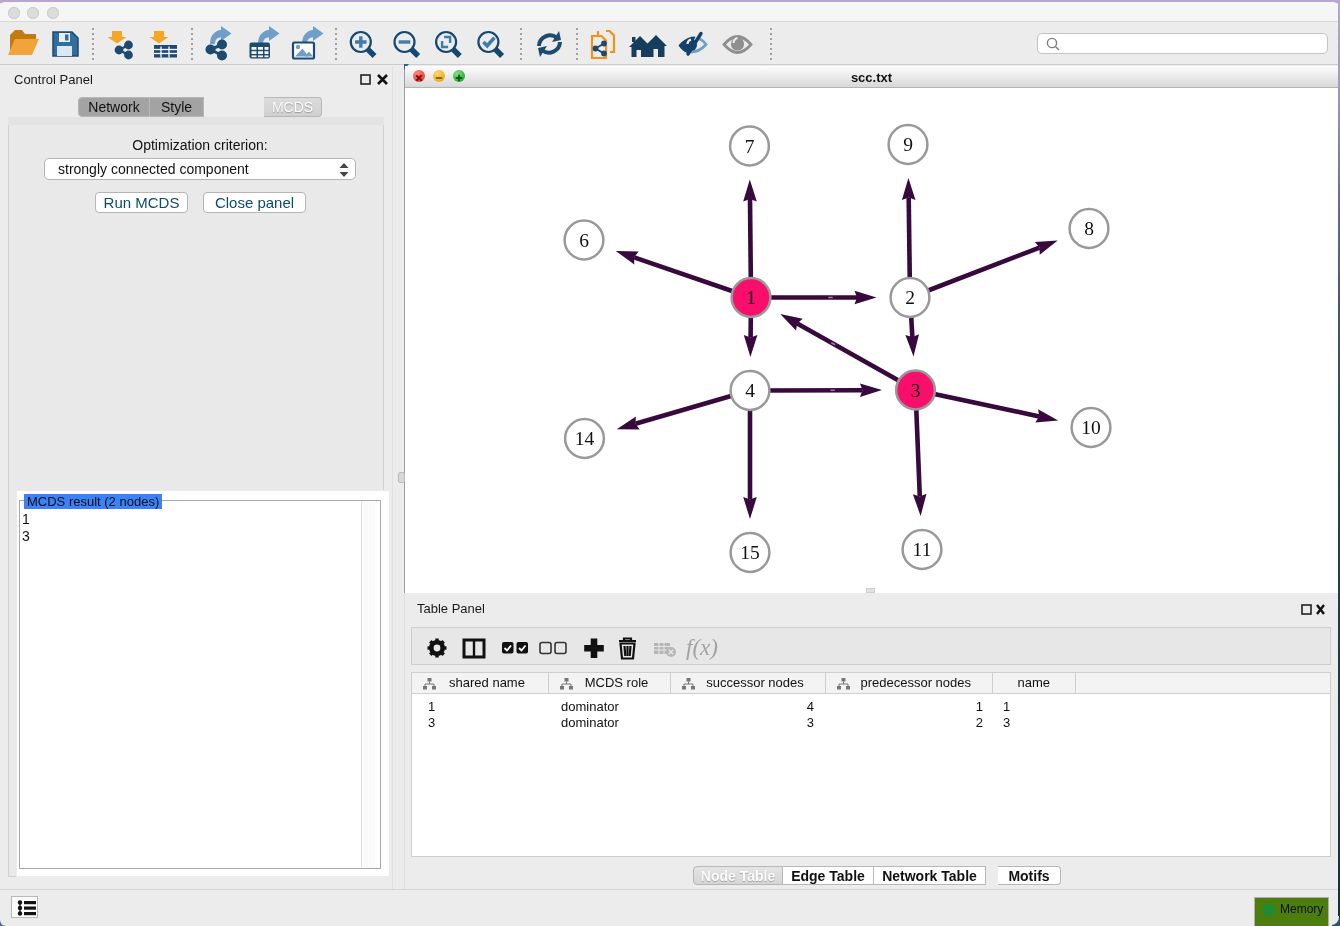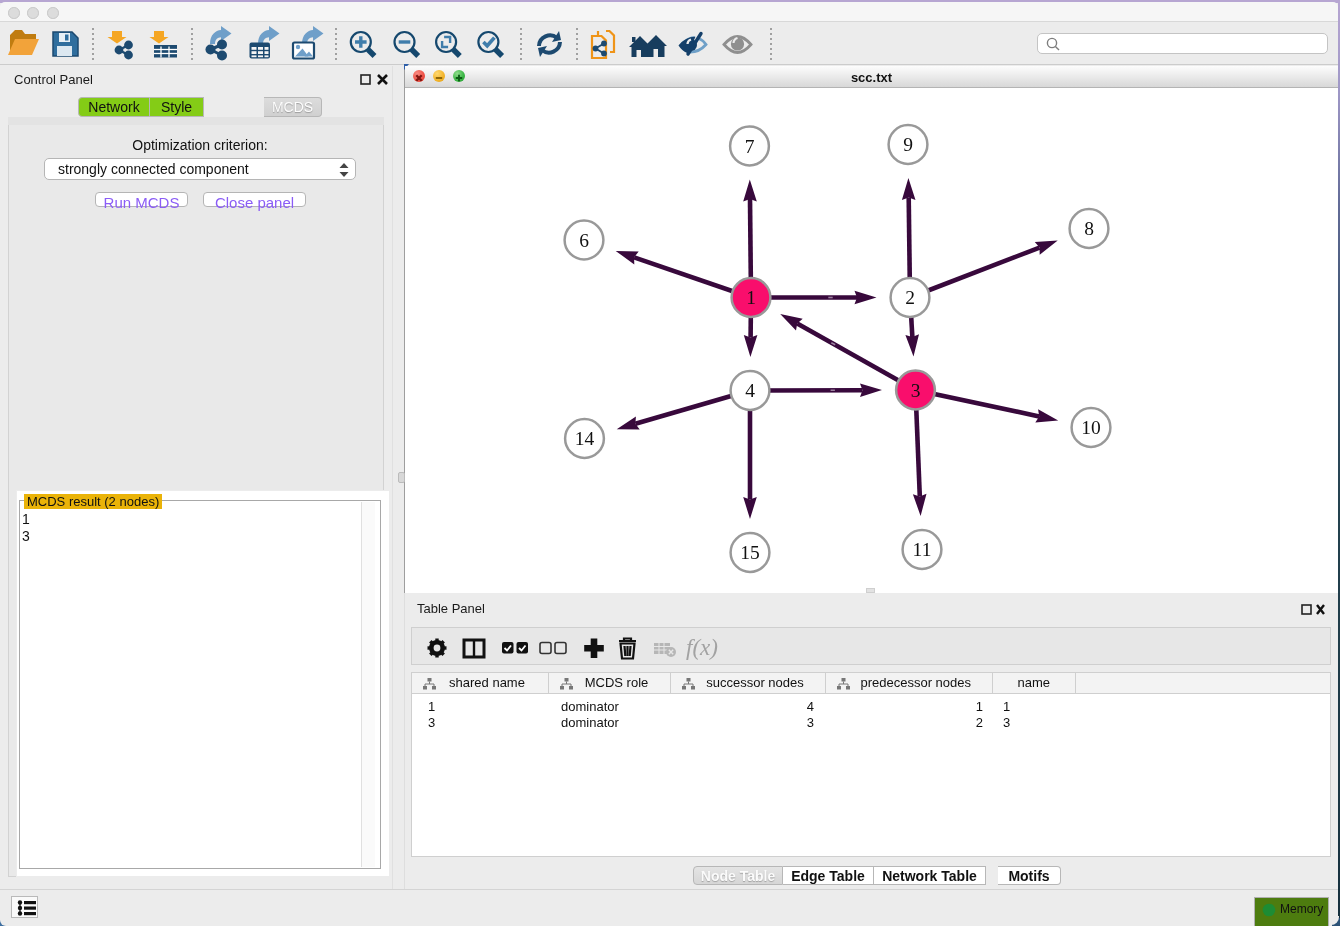--- a/index.html
+++ b/index.html
@@ -9,29 +9,29 @@
 
 #desktop-top { left:0; top:0; width:1340px; height:3px; background:#b7a6d2; }
 #titlebar { left:0; top:2px; width:1338px; height:20px; background:#f6f6f6; border-radius:5px 5px 0 0; border-bottom:1px solid #d8d8d8;}
 .tl { width:11.5px; height:11.5px; border-radius:50%; background:#dcdcdc; border:1px solid #c6c6c6; position:absolute; top:5px; }
 #wtitle { width:100%; text-align:center; top:4px; color:#a2a2a2; font-size:13px; }
 #toolbar { left:0; top:22px; width:1338px; height:43px; background:#ececec; border-bottom:1px solid #cccccc; }
 #searchbox { left:1037px; top:33px; width:291px; height:21px; background:#ffffff; border:1px solid #c4c4c4; border-radius:5px; }
 
 #cp-head { left:14px; top:72px; font-size:13px; color:#1a1a1a; }
 #cp-tabs { left:78px; top:97px; height:20px; }
-.tabseg { position:absolute; top:0; height:20px; background:#84cc16; border:1px solid #b7b7b7; font-size:14px; color:#111; text-align:center; line-height:19px; }
+.tabseg { position:absolute; top:0; height:20px; background:#a3a3a3; border:1px solid #b7b7b7; font-size:14px; color:#111; text-align:center; line-height:19px; }
 #cp-panel { left:8px; top:117px; width:376px; height:760px; background:#e9e9e9; border:1px solid #d2d2d2; border-top:none;}
 #cp-band { left:8px; top:117px; width:376px; height:8px; background:#e3e3e3; }
 #opt-label { left:0px; top:137px; width:400px; text-align:center; font-size:14px; color:#111; }
 #cp-select { left:44px; top:158px; width:312px; height:22px; background:#ffffff; border:1px solid #b5b5b5; border-radius:5px; font-size:14px; color:#111; line-height:20px; padding-left:13px; }
-.cpbtn { position:absolute; top:192px; height:15px; background:#ffffff; border:1px solid #b5b5b5; border-radius:4px; font-size:15px; color:#8b5cf6; text-align:center; line-height:19px; }
+.cpbtn { position:absolute; top:192px; height:21px; background:#ffffff; border:1px solid #b5b5b5; border-radius:4px; font-size:15px; color:#0c4a6e; text-align:center; line-height:19px; }
 #mcds-box { left:16px; top:490px; width:374px; height:387px; background:#ffffff; border:1px solid #ececec; }
 #mcds-group { left:19px; top:500px; width:362px; height:369px; border:1px solid #a8a8a8; }
-#mcds-label { left:24px; top:494px; background:#eab308; padding:0 3px; font-size:13px; color:#111; }
+#mcds-label { left:24px; top:494px; background:#3b82f6; padding:0 3px; font-size:13px; color:#111; }
 #mcds-text { left:22px; top:511px; font-size:14px; color:#111; line-height:16.5px; }
 #mcds-scroll { left:361px; top:502px; width:14px; height:365px; background:#fafafa; border-left:1px solid #e0e0e0; }
 
 #divider { left:392px; top:66px; width:13px; height:823px; background:#ececec; border-left:1px solid #e0e0e0; }
 #divider-line { left:404px; top:66px; width:1px; height:527px; background:#9e9e9e; }
 #divider-line2 { left:404px; top:593px; width:1px; height:296px; background:#dedede; }
 #div-handle { left:398px; top:472px; width:7px; height:11px; background:#d8d8d8; border:1px solid #bbb; border-radius:2px; }
 
 #nw-titlebar { left:405px; top:66px; width:933px; height:22px; background:linear-gradient(#fdfdfd,#d8d8d8); border-bottom:1px solid #b4b4b4; }
 #nw-title { width:100%; text-align:center; top:4px; font-size:13px; font-weight:bold; color:#111; position:absolute;}

